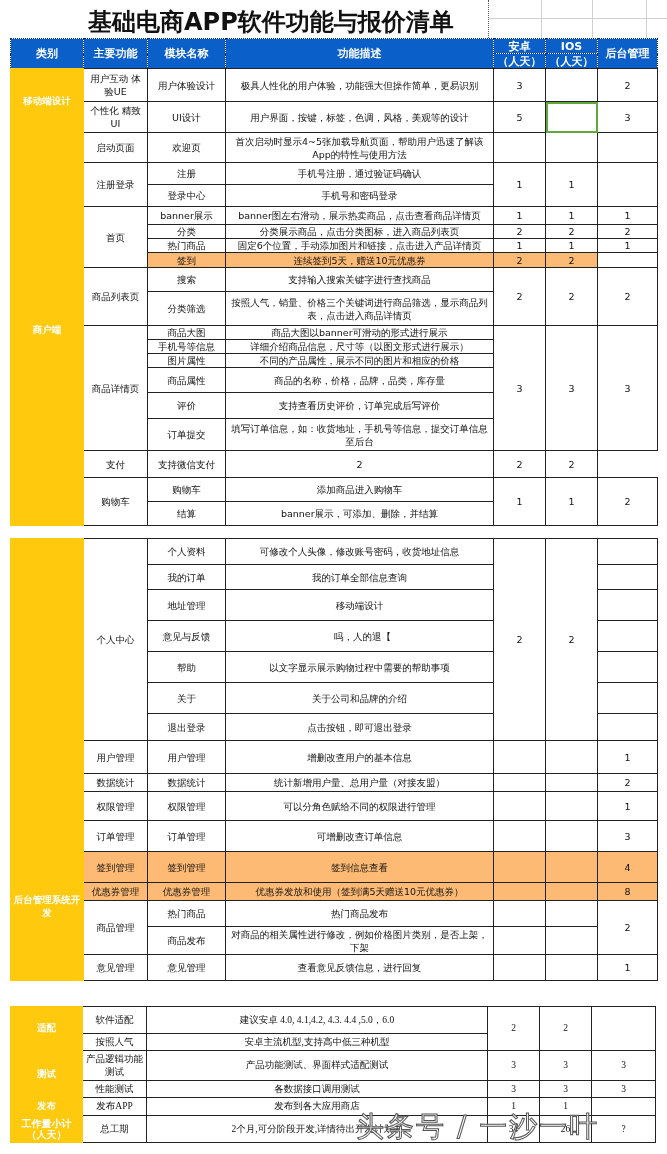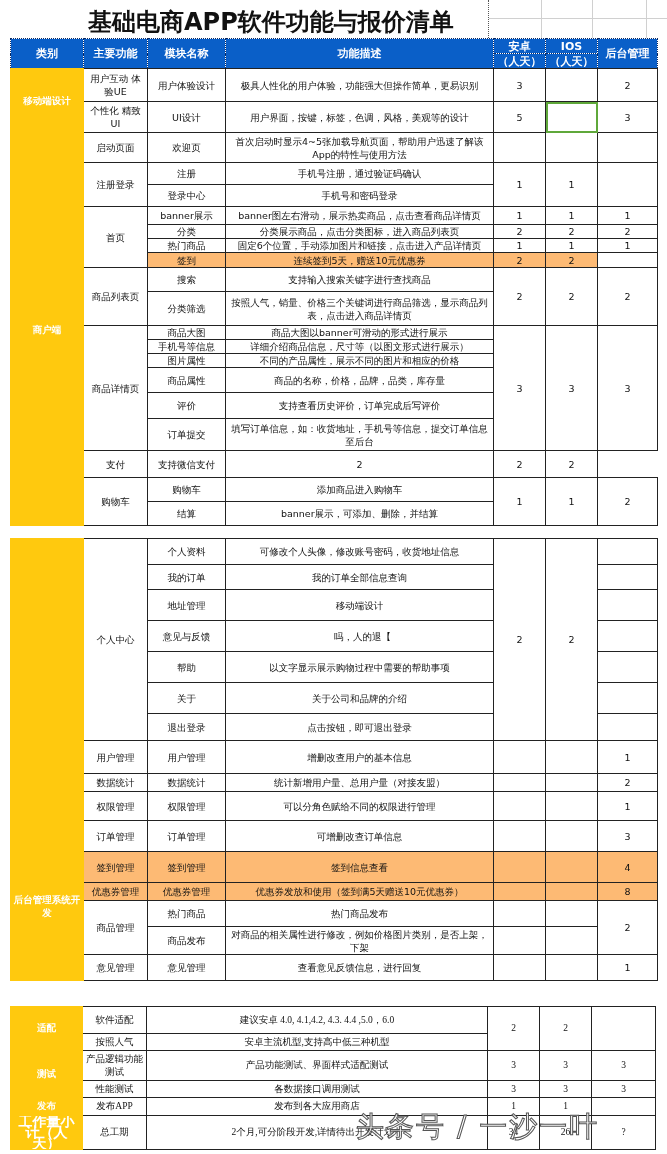--- a/index.html
+++ b/index.html
@@ -359,21 +359,21 @@
   </tr>
   <tr style="height:18px">
     <td class="cat">发布</td>
     <td class="l">发布APP</td>
     <td class="l">发布到各大应用商店</td>
     <td class="num">1</td>
     <td class="num">1</td>
     <td class="num"></td>
   </tr>
   <tr style="height:27px">
-    <td class="cat" style="font-size:14px; line-height:11px">工作量小计（人天）</td>
+    <td class="cat" style="font-size:10px; line-height:11px">工作量小计（人天）</td>
     <td class="l">总工期</td>
     <td class="l">2个月,可分阶段开发,详情待出开发计划书</td>
     <td class="num">34</td>
     <td class="num">26</td>
     <td class="num">?</td>
   </tr>
 </tbody>
   </table>
 
 <div class="watermark">头条号 / 一沙一叶</div>

